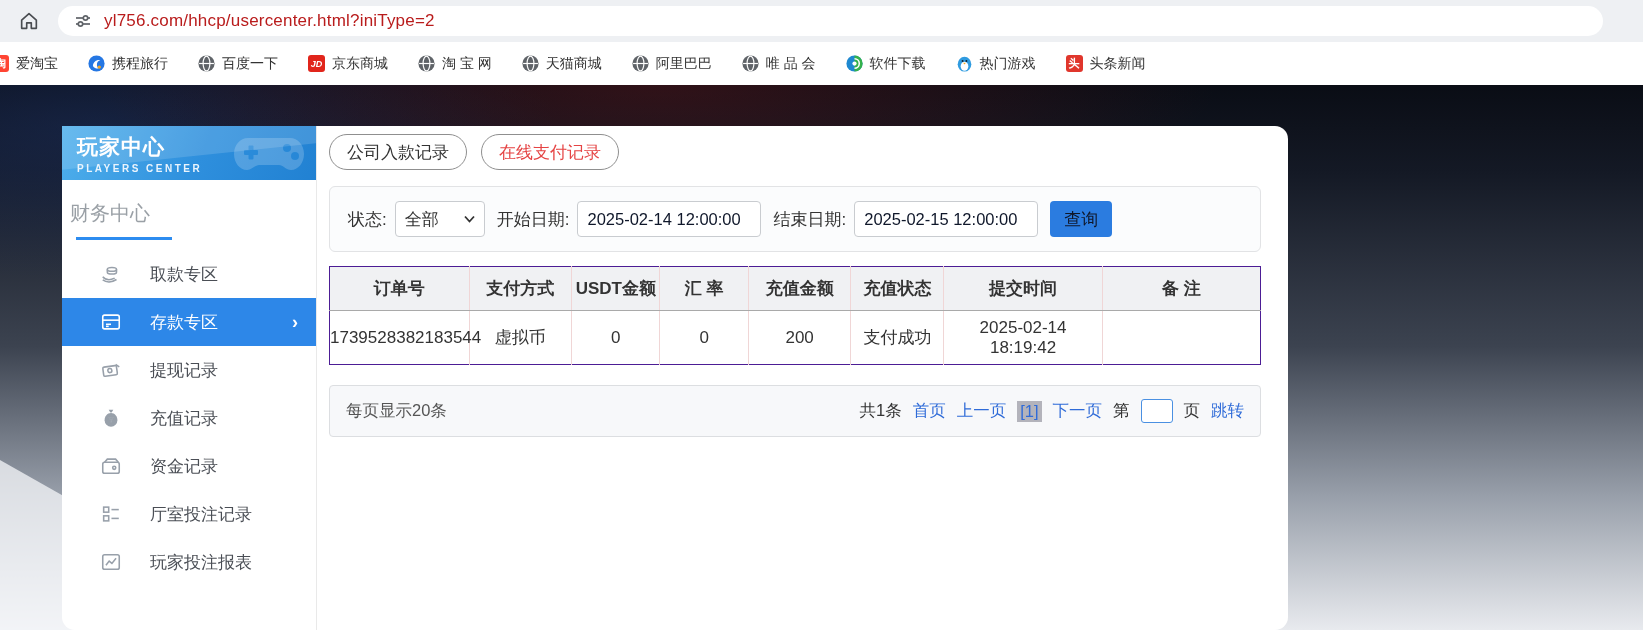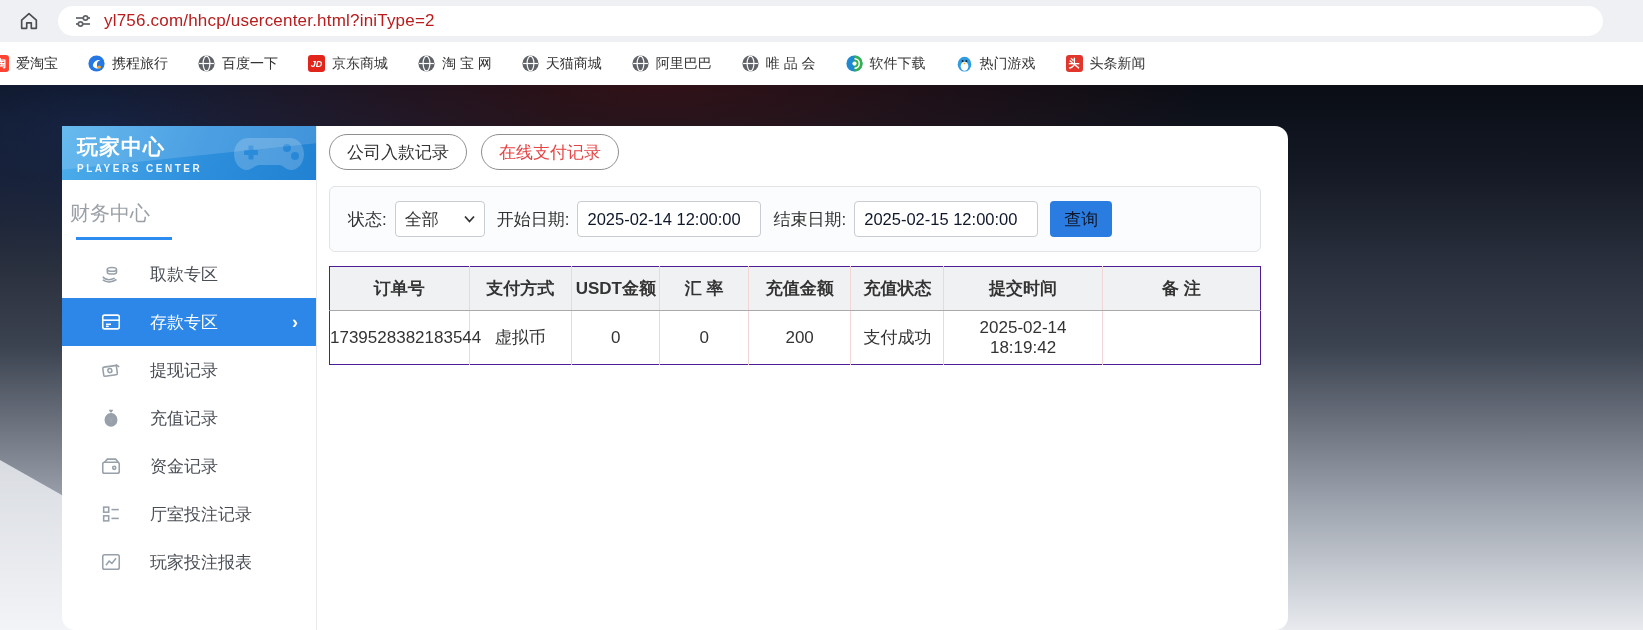--- a/index.html
+++ b/index.html
@@ -369,15 +369,29 @@
             <td>0</td>
             <td>0</td>
             <td>200</td>
             <td>支付成功</td>
             <td>2025-02-14 18:19:42</td>
             <td></td>
           </tr>
         </tbody>
       </table>
 
+      <div class="pagebox">
+        <span class="psize">每页显示20条</span>
+        <div class="pright">
+          <span>共1条</span>
+          <span class="plink">首页</span>
+          <span class="plink">上一页</span>
+          <span class="pcur">[1]</span>
+          <span class="plink">下一页</span>
+          <span>第</span>
+          <input class="jump-input" type="text" style="">
+          <span>页</span>
+          <span class="plink">跳转</span>
+        </div>
+      </div>
     </main>
   </div>
 </div>
 
 </body></html>

